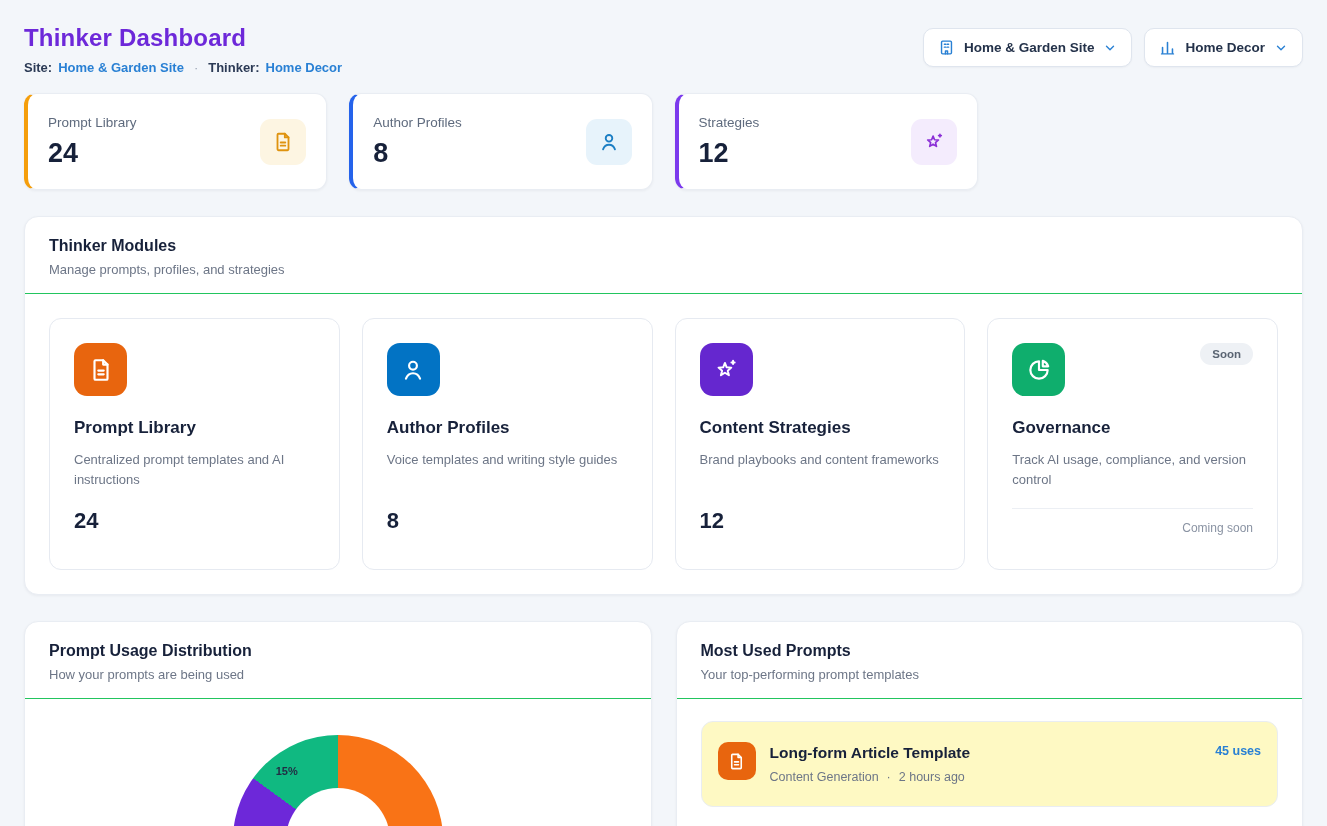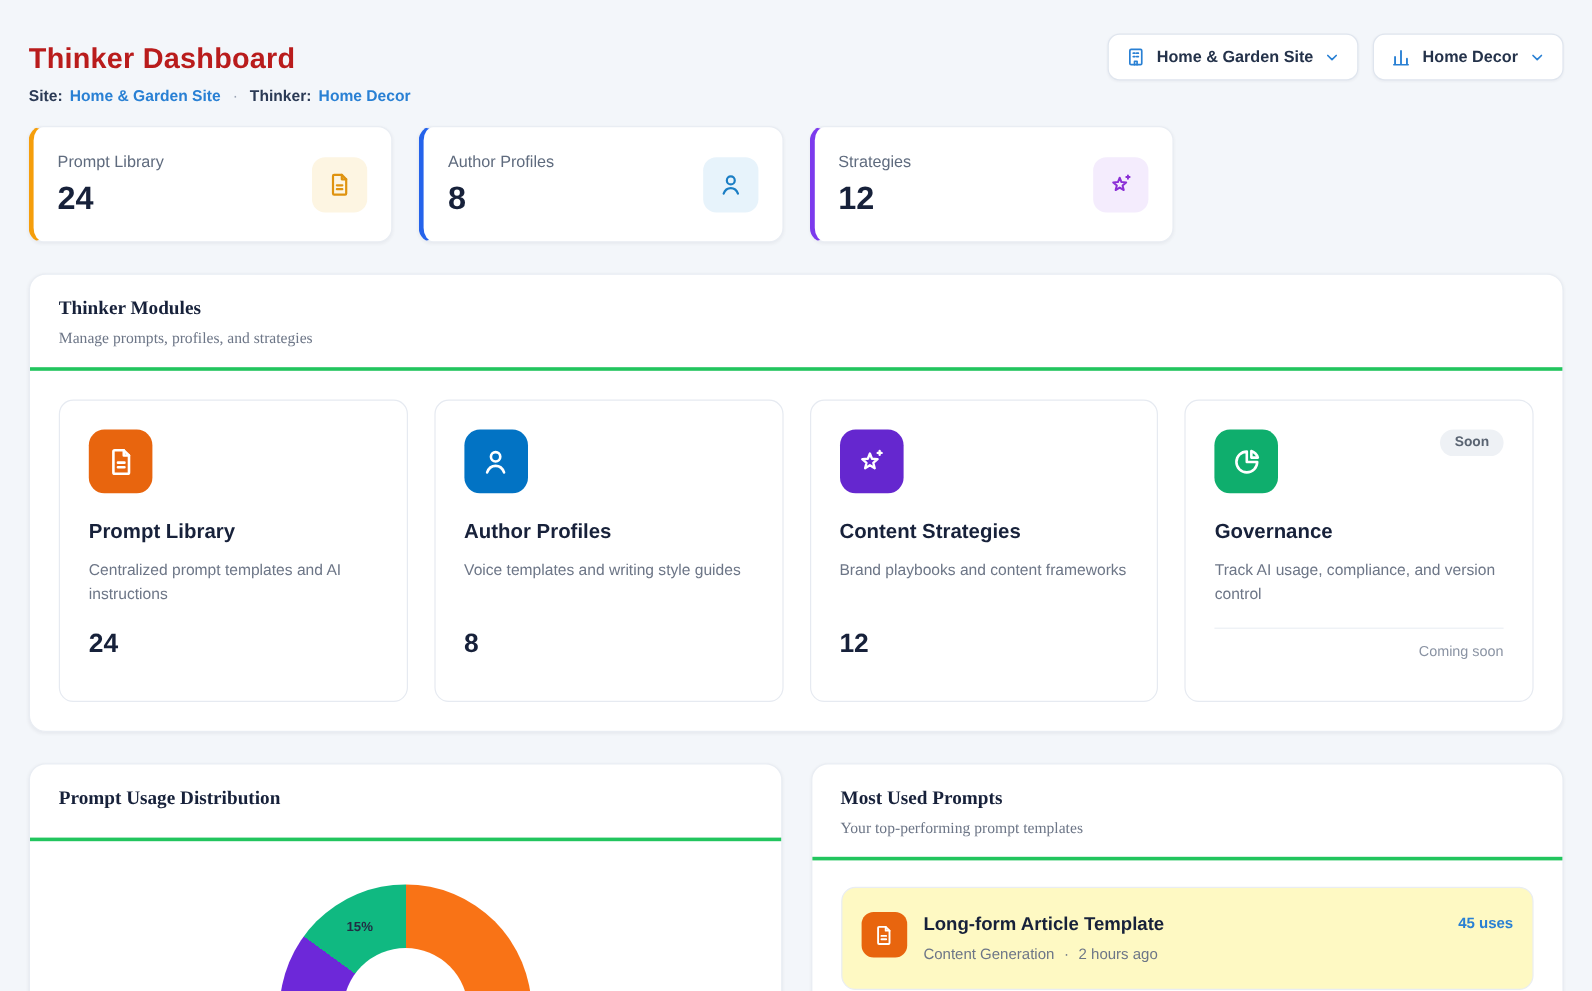--- a/index.html
+++ b/index.html
@@ -2,21 +2,21 @@
 <html><head>
 <meta charset="utf-8">
 <style>
   html,body{margin:0;padding:0;background:#eef1f6;}
   *{box-sizing:border-box;}
   body{font-family:"Liberation Sans","DejaVu Sans",sans-serif;color:#182338;}
   .page{width:1327px;height:826px;overflow:hidden;background:#f3f6fa;padding:20px 24px;position:relative;}
 
   
   .topbar{display:flex;justify-content:space-between;align-items:flex-start;margin-bottom:18px;}
-  .page-title{font-size:24px;font-weight:800;margin:16px 0 8px 0;letter-spacing:.2px;color:#b91c1c;}
+  .page-title{font-size:24px;font-weight:800;margin:4px 0 8px 0;letter-spacing:.2px;color:#6d28d9;}
   .subline{font-size:13px;font-weight:700;color:#2b3a55;display:flex;align-items:center;gap:6px;}
   .subline a{color:#2980d4;text-decoration:none;cursor:pointer;}
   .sub-sep{color:#9aa4b4;font-weight:400;margin:0 4px;}
   .topbar-actions{display:flex;gap:12px;margin-top:8px;}
   .dropdown{display:flex;align-items:center;gap:9px;background:#fff;border:1px solid #dfe5ee;border-radius:10px;
             padding:10px 14px;font-size:13.5px;font-weight:700;color:#24324a;cursor:pointer;
             font-family:inherit;box-shadow:0 1px 2px rgba(16,24,40,.04);}
   .dd-icon{color:#2980d4;display:flex;}
   .dd-icon svg{width:17px;height:17px;}
   .chev{color:#2980d4;display:flex;}
@@ -35,21 +35,21 @@
   .stat-value{font-size:27px;font-weight:800;color:#17213a;}
   .stat-icon{width:46px;height:46px;border-radius:11px;display:flex;align-items:center;justify-content:center;}
   .stat-icon svg{width:22px;height:22px;}
   .bg-orange{background:#fdf5e2;color:#df930f;}
   .bg-blue{background:#e7f3fb;color:#1b7ec4;}
   .bg-purple{background:#f4ecfd;color:#8b2fd6;}
   .bg-green{background:#e5f8ef;color:#12b873;}
 
   
   .modules-card{background:#fff;border:1px solid #e9edf3;border-radius:14px;box-shadow:0 1px 3px rgba(16,24,40,.05);margin-bottom:26px;}
-  .card-head{padding:20px 24px 16px 24px;border-bottom:3px solid #22c55e;font-family:Liberation Serif, serif;}
+  .card-head{padding:20px 24px 16px 24px;border-bottom:1px solid #22c55e;}
   .card-title{font-size:16px;font-weight:700;color:#17213a;margin-bottom:7px;}
   .card-sub{font-size:13px;color:#6d7687;}
   .modules-grid{display:grid;grid-template-columns:repeat(4,1fr);gap:22px;padding:24px;}
   .module-card{border:1px solid #e6eaf1;border-radius:12px;padding:24px;background:#fff;cursor:pointer;min-height:252px;position:relative;}
   .module-top{display:flex;justify-content:space-between;align-items:flex-start;}
   .module-tile{width:53px;height:53px;border-radius:13px;display:flex;align-items:center;justify-content:center;color:#fff;}
   .module-tile svg{width:26px;height:26px;}
   .t-orange{background:#e8650e;}
   .t-blue{background:#0273c4;}
   .t-purple{background:#6527cf;}
@@ -241,26 +241,27 @@
       </div>
 
     </div>
   </section>
 
   <section class="bottom-row">
 
     <div class="panel">
       <div class="card-head">
         <div class="card-title">Prompt Usage Distribution</div>
+        <div class="card-sub">How your prompts are being used</div>
       </div>
       <div class="panel-body">
         <div class="donut-wrap">
           <div class="donut" style="background: conic-gradient(rgb(249, 115, 22) 0%, rgb(249, 115, 22) 75%, rgb(109, 40, 217) 75%, rgb(109, 40, 217) 85%, rgb(16, 185, 129) 85%, rgb(16, 185, 129) 100%);">
             <div class="donut-hole"></div>
-          <span class="donut-label" style="left: 67px; top: 35.5015px;">15%</span>
+          <span class="donut-label" style="left: 54px; top: 35.5015px;">15%</span>
             </div>
         </div>
       </div>
     </div>
 
     <div class="panel">
       <div class="card-head">
         <div class="card-title">Most Used Prompts</div>
         <div class="card-sub">Your top-performing prompt templates</div>
       </div>

